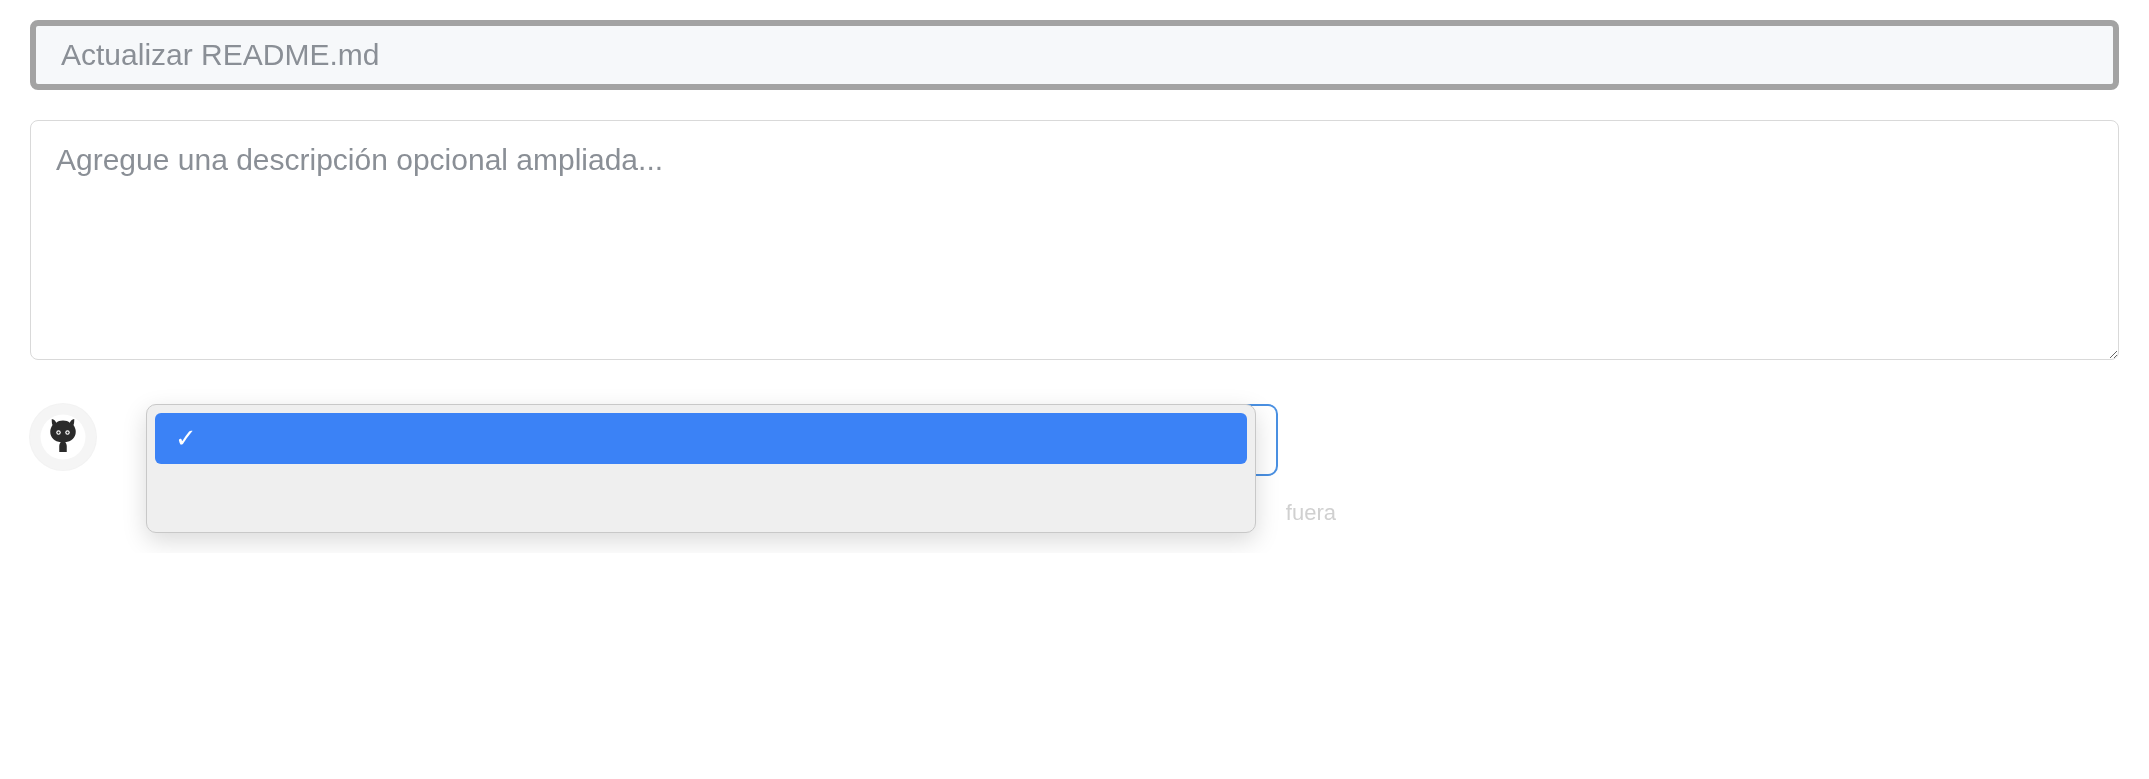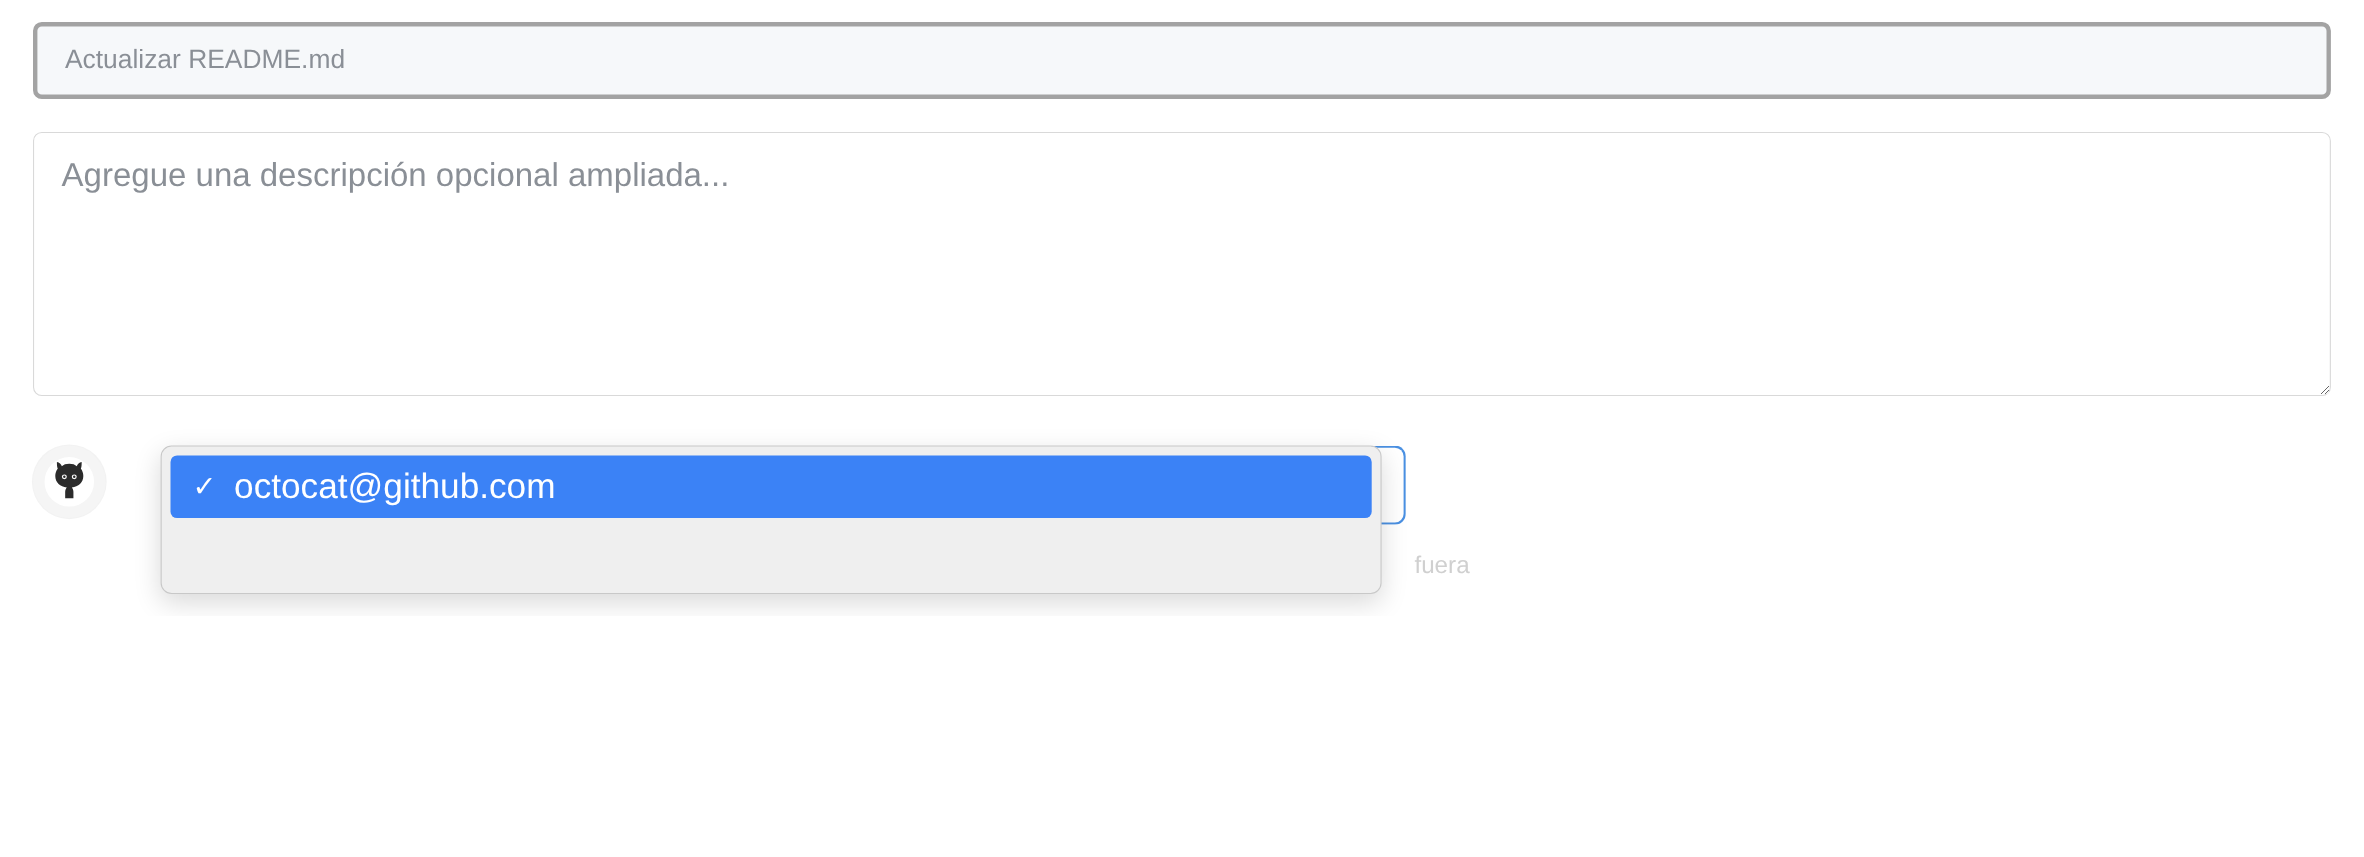--- a/index.html
+++ b/index.html
@@ -9,25 +9,25 @@
     }
     body {
       font-family: -apple-system, BlinkMacSystemFont, "Segoe UI", Helvetica, Arial, sans-serif;
       background: #ffffff;
       padding: 20px 30px;
       width: 2149px;
     }
     .commit-summary-input {
       width: 100%;
       height: 70px;
-      border: 4px solid #a3a3a3;
+      border: 6px solid #a3a3a3;
       border-radius: 8px;
       background: #f6f8fa;
       padding: 0 25px;
-      font-size: 24px;
+      font-size: 30px;
       color: #24292e;
       outline: none;
     }
     .commit-summary-input::placeholder {
       color: #8a8f96;
     }
     .commit-description-textarea {
       width: 100%;
       height: 240px;
       margin-top: 30px;
@@ -136,21 +136,20 @@
       <circle cx="26" cy="26" r="1.5" fill="#2b2b2b"></circle>
       <circle cx="38" cy="26" r="1.5" fill="#2b2b2b"></circle>
     </svg>
   </div>
 
   <div class="dropdown-container">
     <div class="dropdown-underlay"></div>
     <div class="dropdown-panel">
       <div class="dropdown-option">
         <span class="check">✓</span>
-        <span>octocat@github.com</span>
       </div>
       <div class="dropdown-spacer"></div>
     </div>
     <span class="faint-label">fuera</span>
   </div>
 </div>
 
 
 
 

